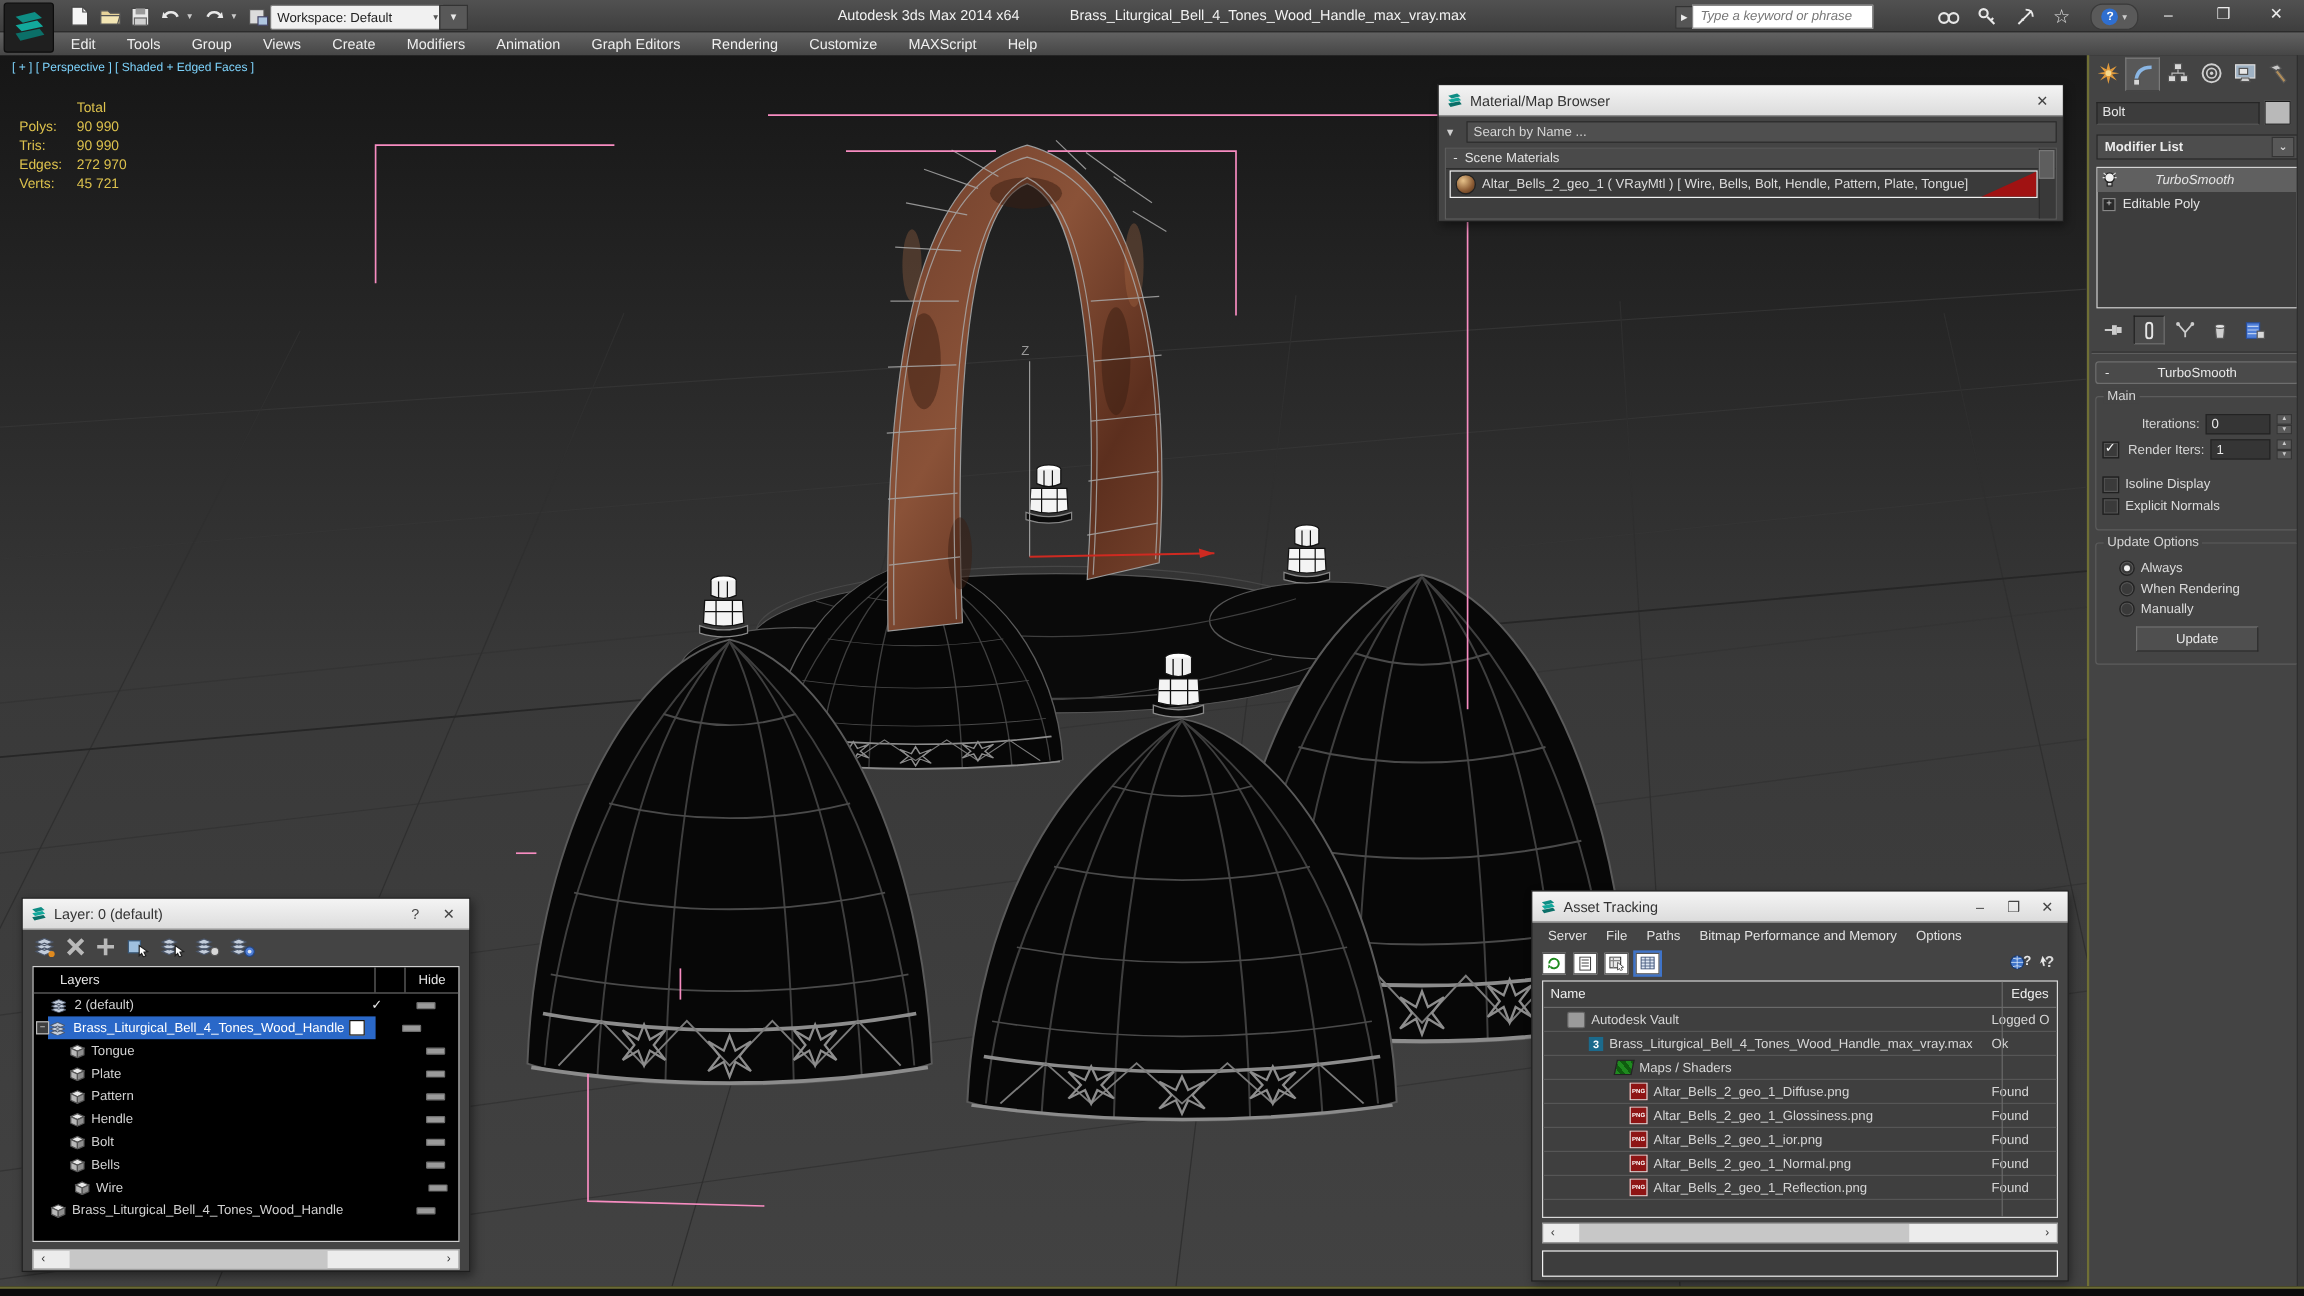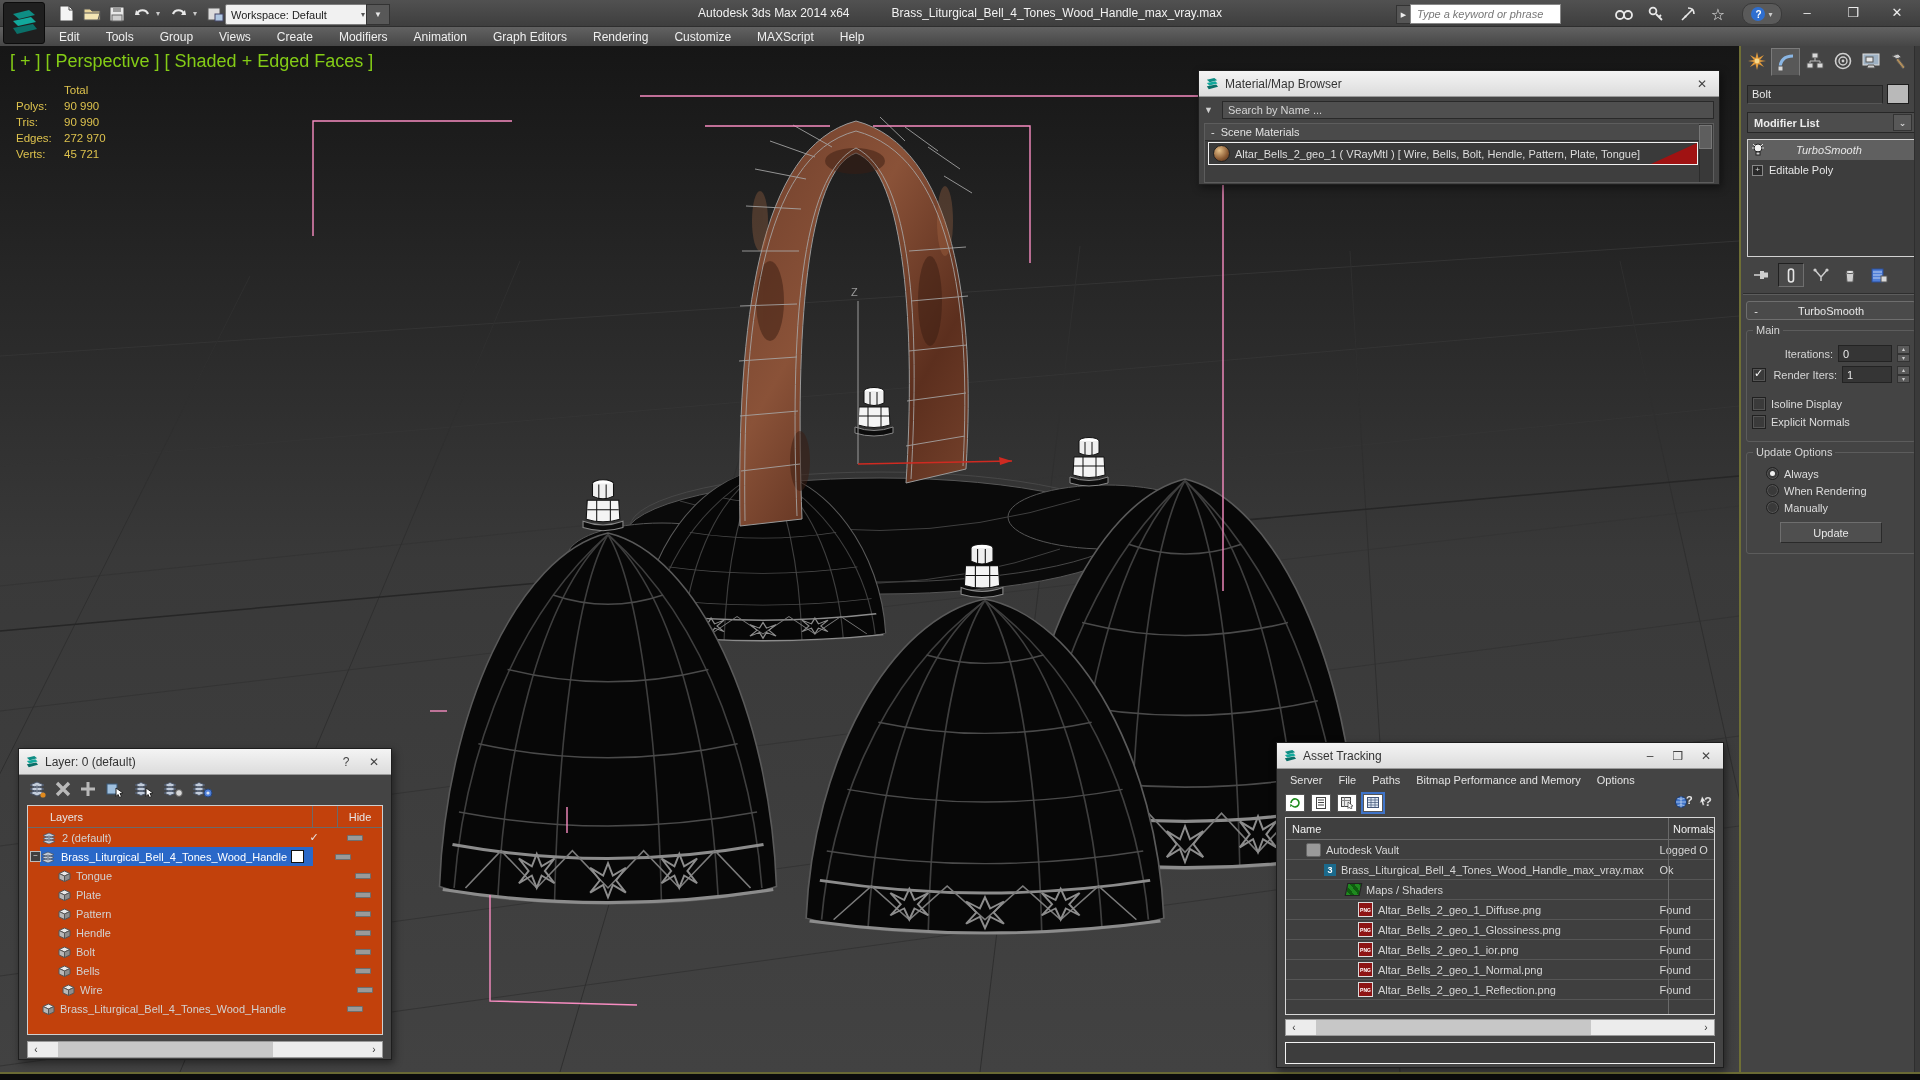--- a/index.html
+++ b/index.html
@@ -21,21 +21,21 @@
   #apptitle{left:0;top:0;width:1920px;height:26px;display:flex;align-items:center;justify-content:center;gap:42px;color:#f2f2f2;font-size:12px;pointer-events:none;}
   #searcharrow{left:1396px;top:5px;width:13px;height:17px;background:#555;border:1px solid #333;color:#eee;font-size:7px;display:flex;align-items:center;justify-content:center;}
   #searchbox{left:1410px;top:4px;width:137px;height:18px;background:#fff;border:1px solid #888;color:#777;font-style:italic;display:flex;align-items:center;padding:0 6px;}
   .tico{top:4px;width:24px;height:20px;display:flex;align-items:center;justify-content:center;color:#e3e3e3;}
   #helppill{left:1742px;top:3px;width:38px;height:20px;background:#5a5a5a;border:1px solid #3a3a3a;border-radius:10px;display:flex;align-items:center;justify-content:center;gap:3px;}
   .helpcirc{width:14px;height:14px;border-radius:50%;background:#2f6fd0;color:#fff;font-weight:bold;font-size:10px;display:flex;align-items:center;justify-content:center;}
   .winbtn{top:0;width:34px;height:24px;display:flex;align-items:center;justify-content:center;color:#ececec;font-size:13px;}
 
   
   #viewport{left:0;top:46px;width:1739px;height:1026px;background:#3d3d3d;border-right:1px solid #6f6f35;}
-  #vplabel{left:10px;top:51px;color:#84cc16;font-size:18px;z-index:5;}
+  #vplabel{left:10px;top:51px;color:#7dd3fc;font-size:10px;z-index:5;}
   #stats{left:16px;top:82px;z-index:5;color:#ddc24d;font-size:11.5px;line-height:16px;}
   #stats table{border-collapse:collapse;}
   #stats td{padding:0 4px 0 0;}
   #stats td.lb{text-align:left;min-width:44px;}
 
   
   .fpanel{background:#444;border:1px solid #1e1e1e;box-shadow:2px 3px 8px rgba(0,0,0,.45);z-index:20;}
   .ltitle{height:25px;background:linear-gradient(#f4f4f4,#dcdcdc);border-bottom:1px solid #9a9a9a;display:flex;align-items:center;color:#333;font-size:12px;padding:0 6px;gap:6px;}
   .ltitle .grow{flex:1;}
   .ltitle .tb{color:#444;font-size:12px;width:22px;text-align:center;}
@@ -49,21 +49,21 @@
   #mbgroup{height:16px;background:#4a4a4a;border-bottom:1px solid #2e2e2e;display:flex;align-items:center;padding:0 6px;gap:6px;color:#e2e2e2;}
   #mbitem{margin:2px 16px 0 4px;height:21px;background:#3a3a3a;outline:1px solid #f2f2f2;display:flex;align-items:center;gap:5px;padding:0 0 0 4px;position:relative;overflow:hidden;}
   #mbsphere{width:15px;height:15px;border-radius:50%;background:radial-gradient(circle at 35% 30%,#e6c189,#8a5a33 60%,#4c2c16);border:1px solid #222;}
   #mbtri{position:absolute;right:0;bottom:0;width:0;height:0;border-bottom:21px solid #a01212;border-left:46px solid transparent;}
   #mbscroll{position:absolute;right:0;top:0;width:13px;height:100%;background:#393939;border-left:1px solid #2c2c2c;}
   #mbthumb{position:absolute;right:1px;top:1px;width:11px;height:22px;background:#5e5e5e;border:1px solid #777;}
 
   
   #layerpanel{left:18px;top:748px;width:372px;height:310px;}
   #ltools{height:28px;display:flex;align-items:center;gap:7px;padding:0 8px;}
-  #llist{margin:2px 8px 0 8px;height:228px;background:#c2410c;border:1px solid #cfcfcf;position:relative;overflow:hidden;}
+  #llist{margin:2px 8px 0 8px;height:228px;background:#000000;border:1px solid #cfcfcf;position:relative;overflow:hidden;}
   #lhead{height:21px;border-bottom:1px solid #6a6a6a;display:flex;align-items:center;color:#e6e6e6;}
   #lhead .h1{padding-left:22px;width:262px;}
   #lhead .h2{width:24px;border-left:1px solid #6a6a6a;height:100%;}
   #lhead .h3{flex:1;border-left:1px solid #6a6a6a;height:100%;display:flex;align-items:center;justify-content:center;}
   .lrow{height:19px;display:flex;align-items:center;color:#d2d2d2;position:relative;}
   .lrow .nm{flex:0 0 258px;display:flex;align-items:center;gap:5px;overflow:hidden;white-space:nowrap;}
   .lrow .ck{width:28px;text-align:center;color:#e8e8e8;}
   .lrow .hd{flex:1;display:flex;justify-content:center;}
   .lrow .hd::after{content:"";width:14px;height:4px;background:#9a9a9a;border:1px solid #6e6e6e;border-radius:1px;}
   .lrow.sel .selband{position:absolute;left:12px;top:0;height:100%;width:273px;background:#2a68c8;z-index:0;}
@@ -882,21 +882,21 @@
       <svg width="16" height="15" viewBox="0 0 16 15">
           <text x="5" y="12" font-size="13" fill="#d8d8d8" font-weight="bold">?</text>
           <path d="M2,2 l4,6 -2.5,-0.5 1,3.5 -2,0.5 -1,-3.5 -2,1.5 z" fill="#e8e8e8" stroke="#333" stroke-width="0.5" transform="translate(1,0)"></path>
         </svg>
     </div>
   </div>
   <div id="attable">
     <div id="atcol"></div>
     <div id="athead">
       <div class="n">Name</div>
-      <div class="s">Normals</div>
+      <div class="s">Edges</div>
     </div>
     <div class="arow">
       <div class="nm">
           <div class="vaultico ai1"></div>
         <span>Autodesk Vault</span>
         </div>
       <div class="st">Logged O</div>
     </div>
     <div class="arow">
       <div class="nm">

